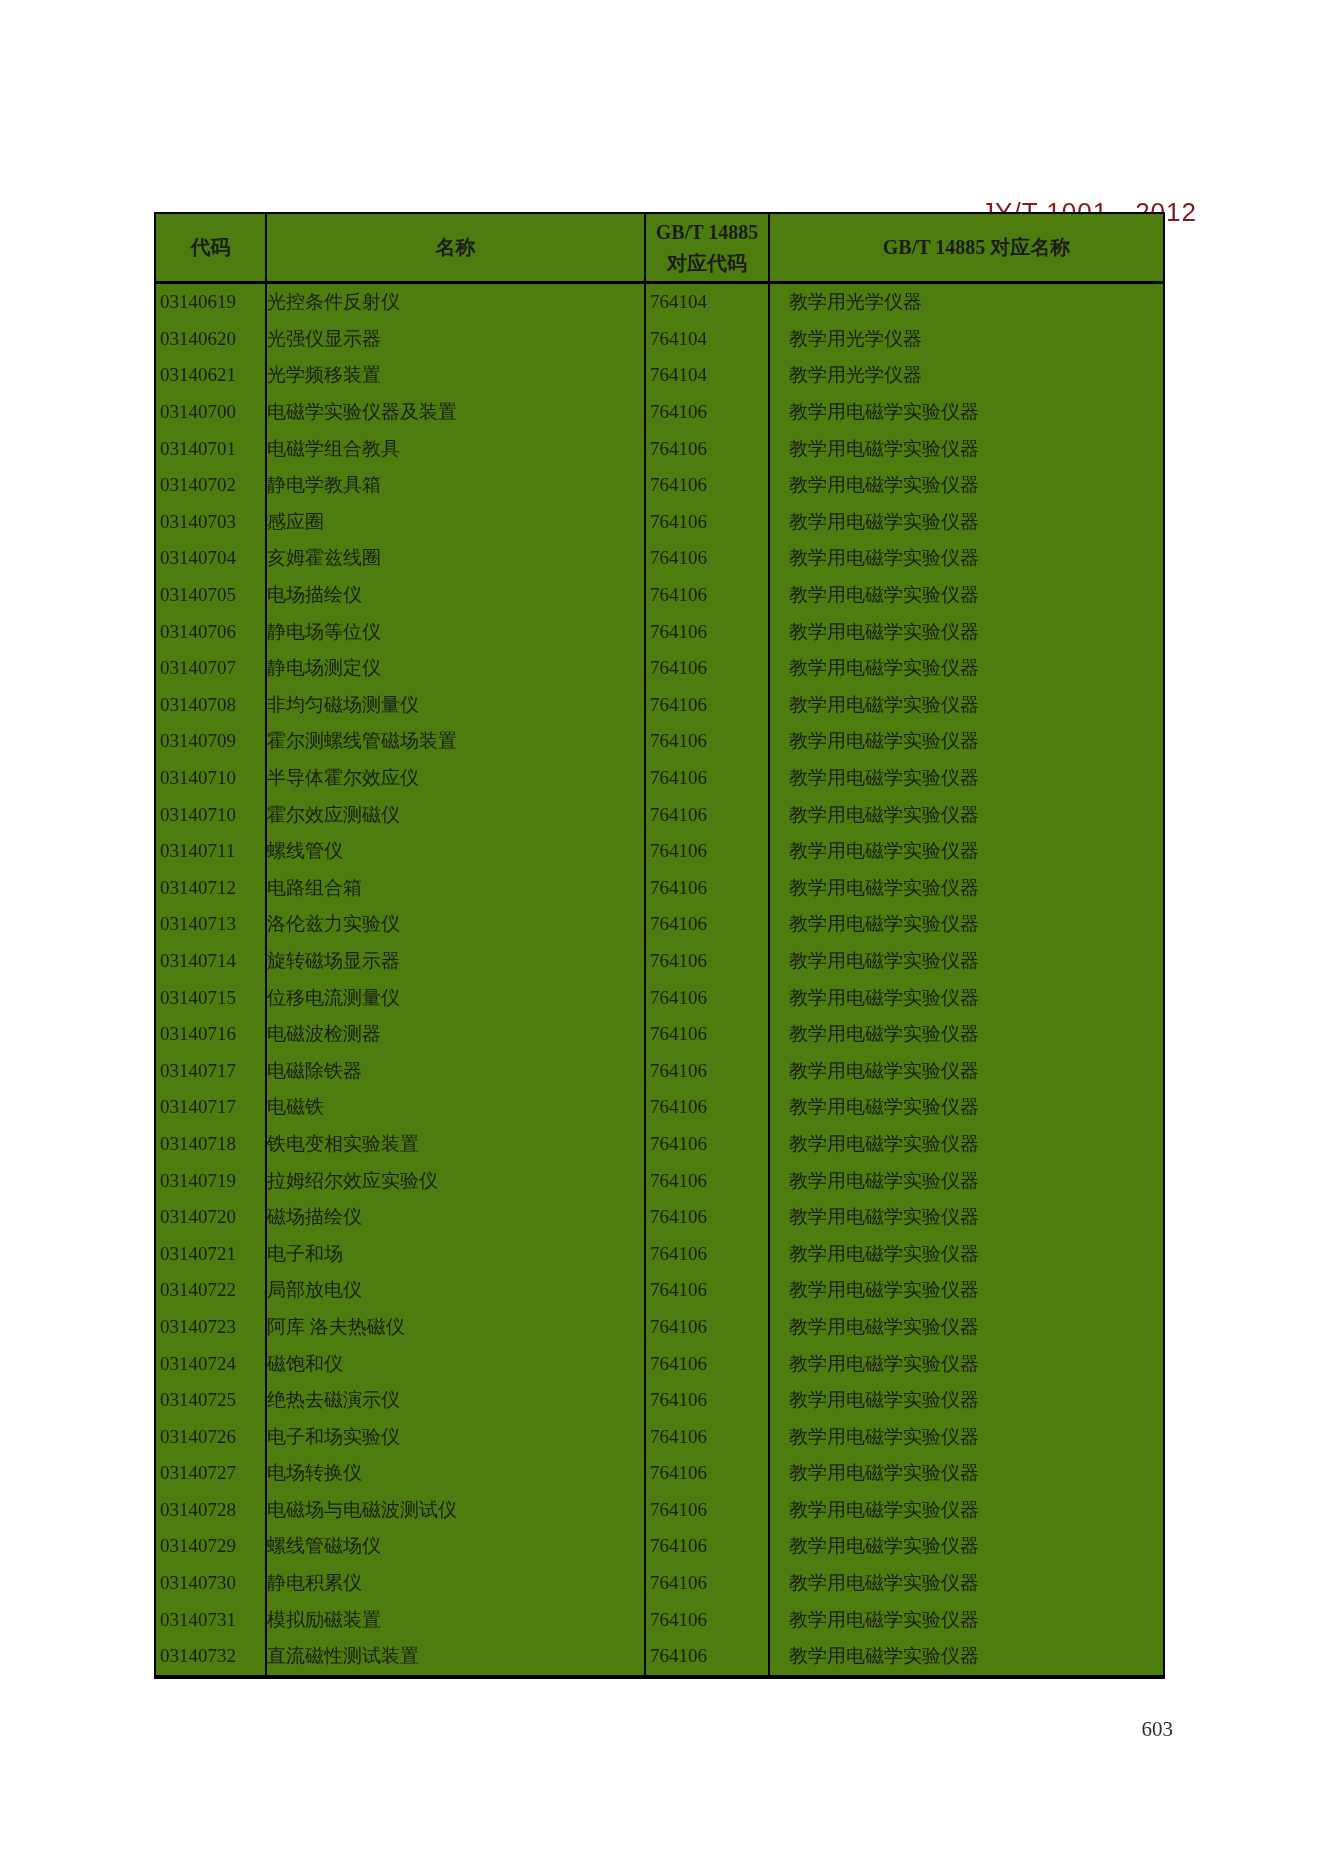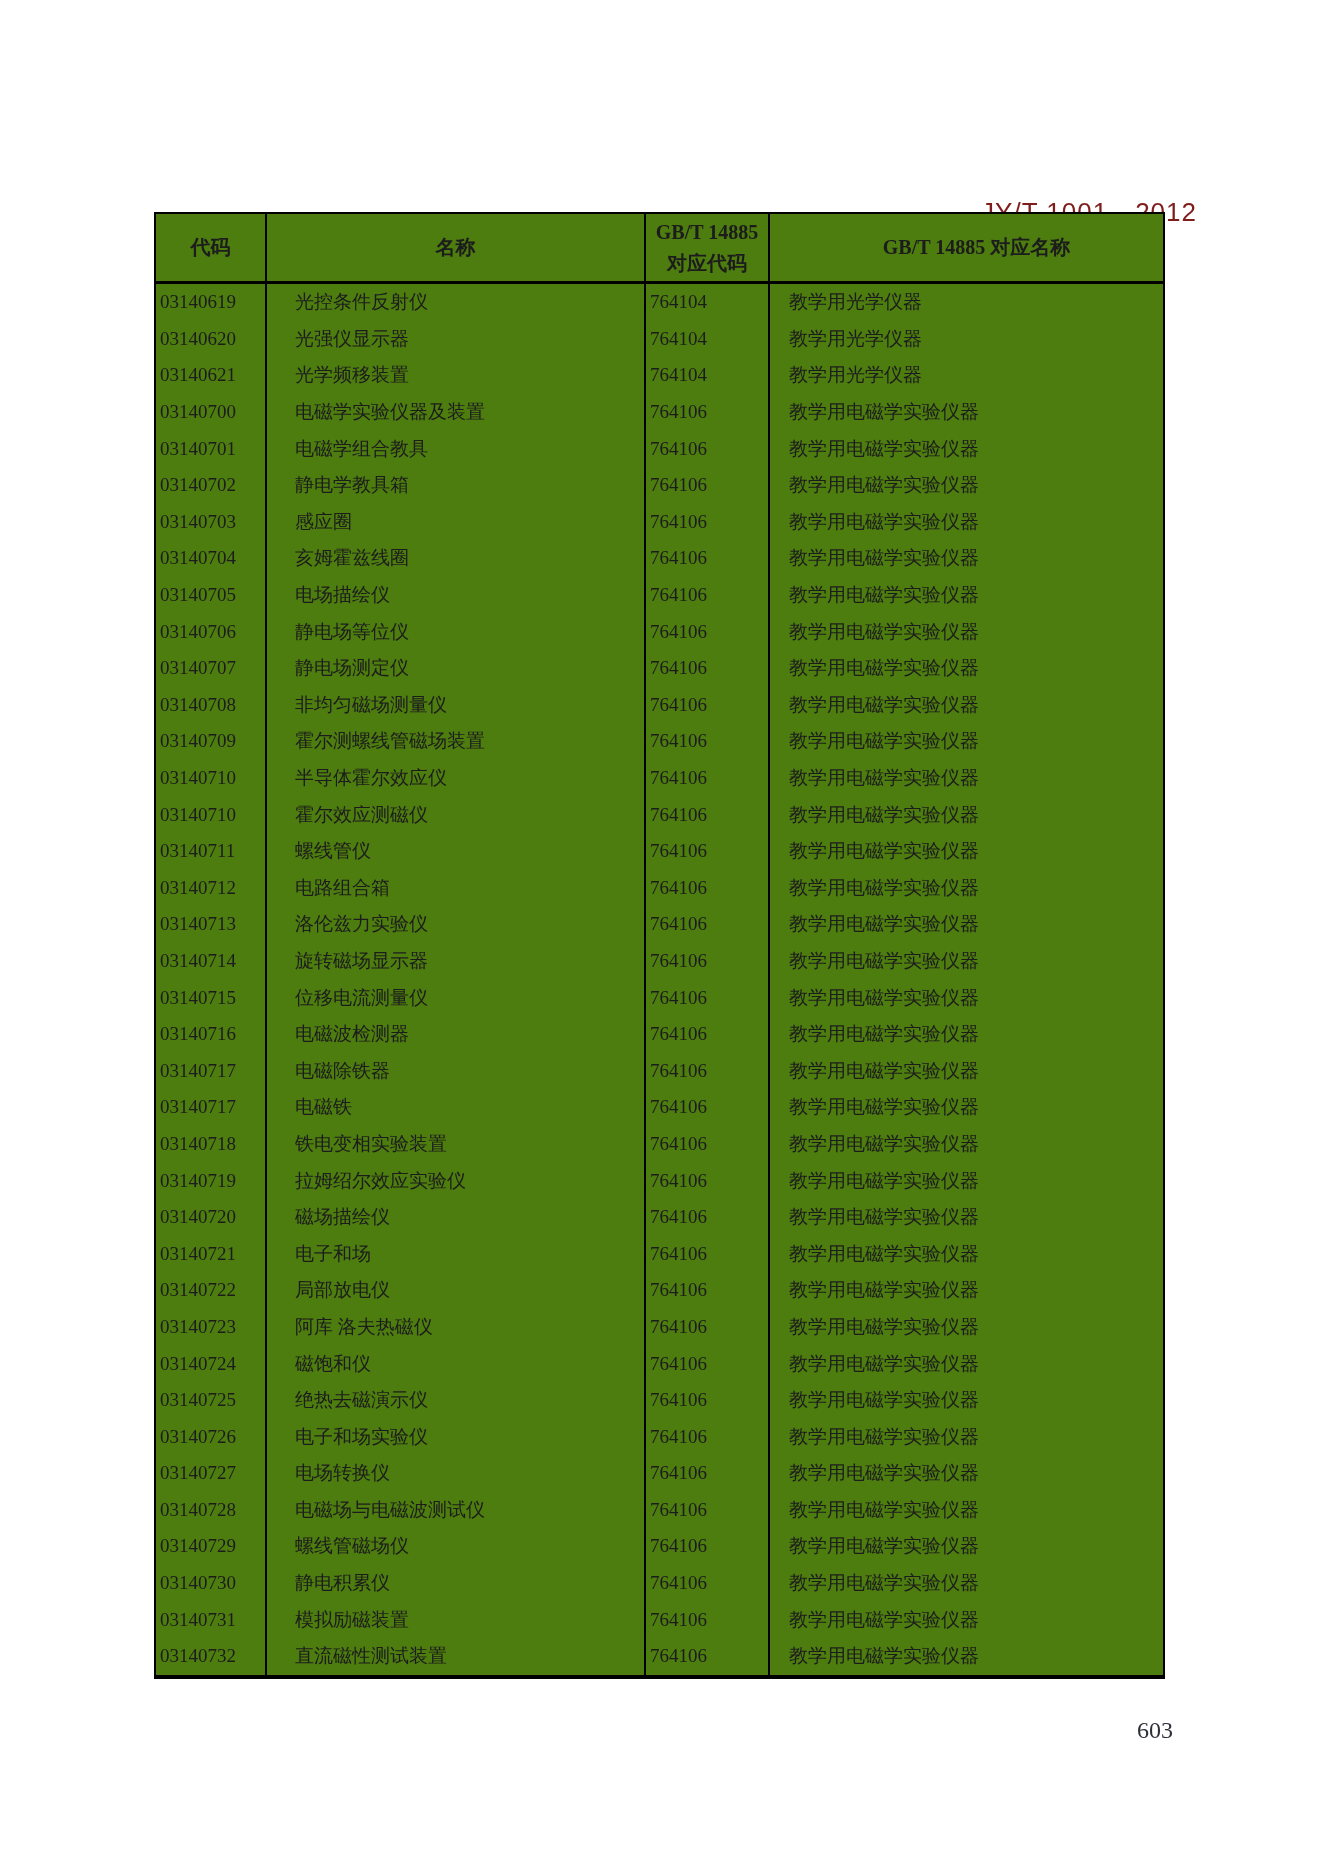--- a/index.html
+++ b/index.html
@@ -31,26 +31,26 @@
   .tbody{display:block;text-align:right;}
   .tr{
     display:grid;grid-template-columns:111px 379px 124px auto;
     height:36.6px;
   }
   .td{
     display:flex;align-items:center;
     font-size:19px;white-space:nowrap;overflow:hidden;
   }
   .td.code{padding-left:4px;}
-  .td.name{margin-left:28px;}
+  .td.name{}
   .td.gbt-code{padding-left:4px;}
   .td.gbt-name{padding-left:19px;}
   .page-number{
     position:absolute;top:1717px;right:150px;
-    font-size:24px;color:#2f2f3a;
+    font-size:21px;color:#2f2f3a;
   }
 </style>
 </head>
 <body>
 
 <div class="doc-header">JY/T 1001—2012</div>
 
 <div class="table">
   <div class="thead">
     <div class="th">代码</div>

